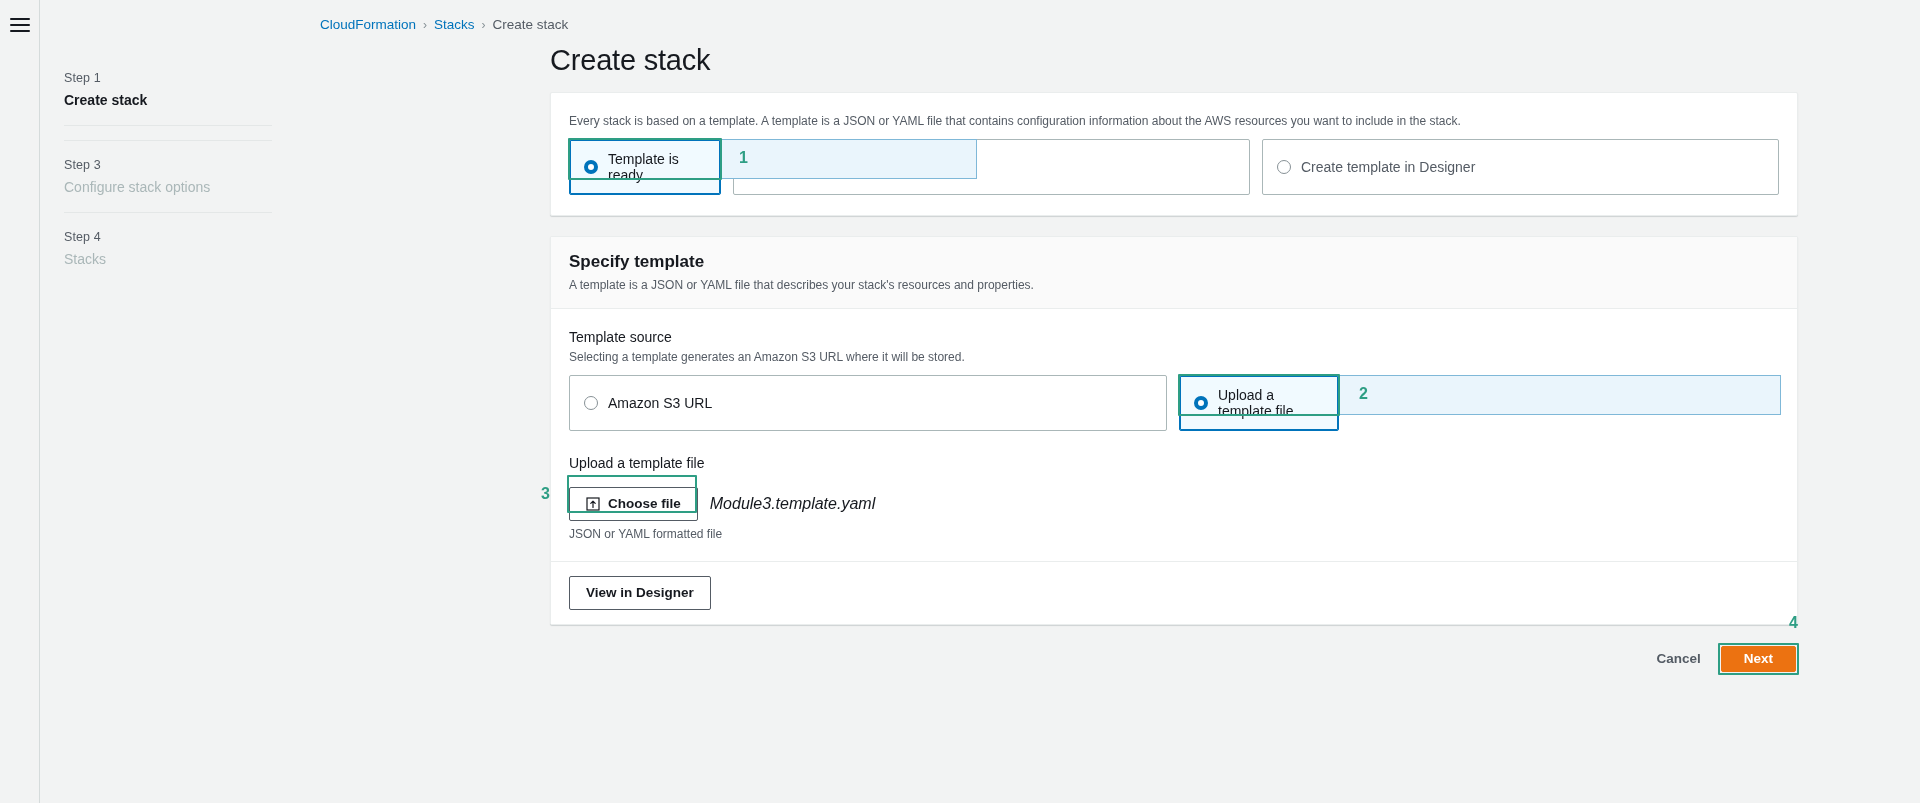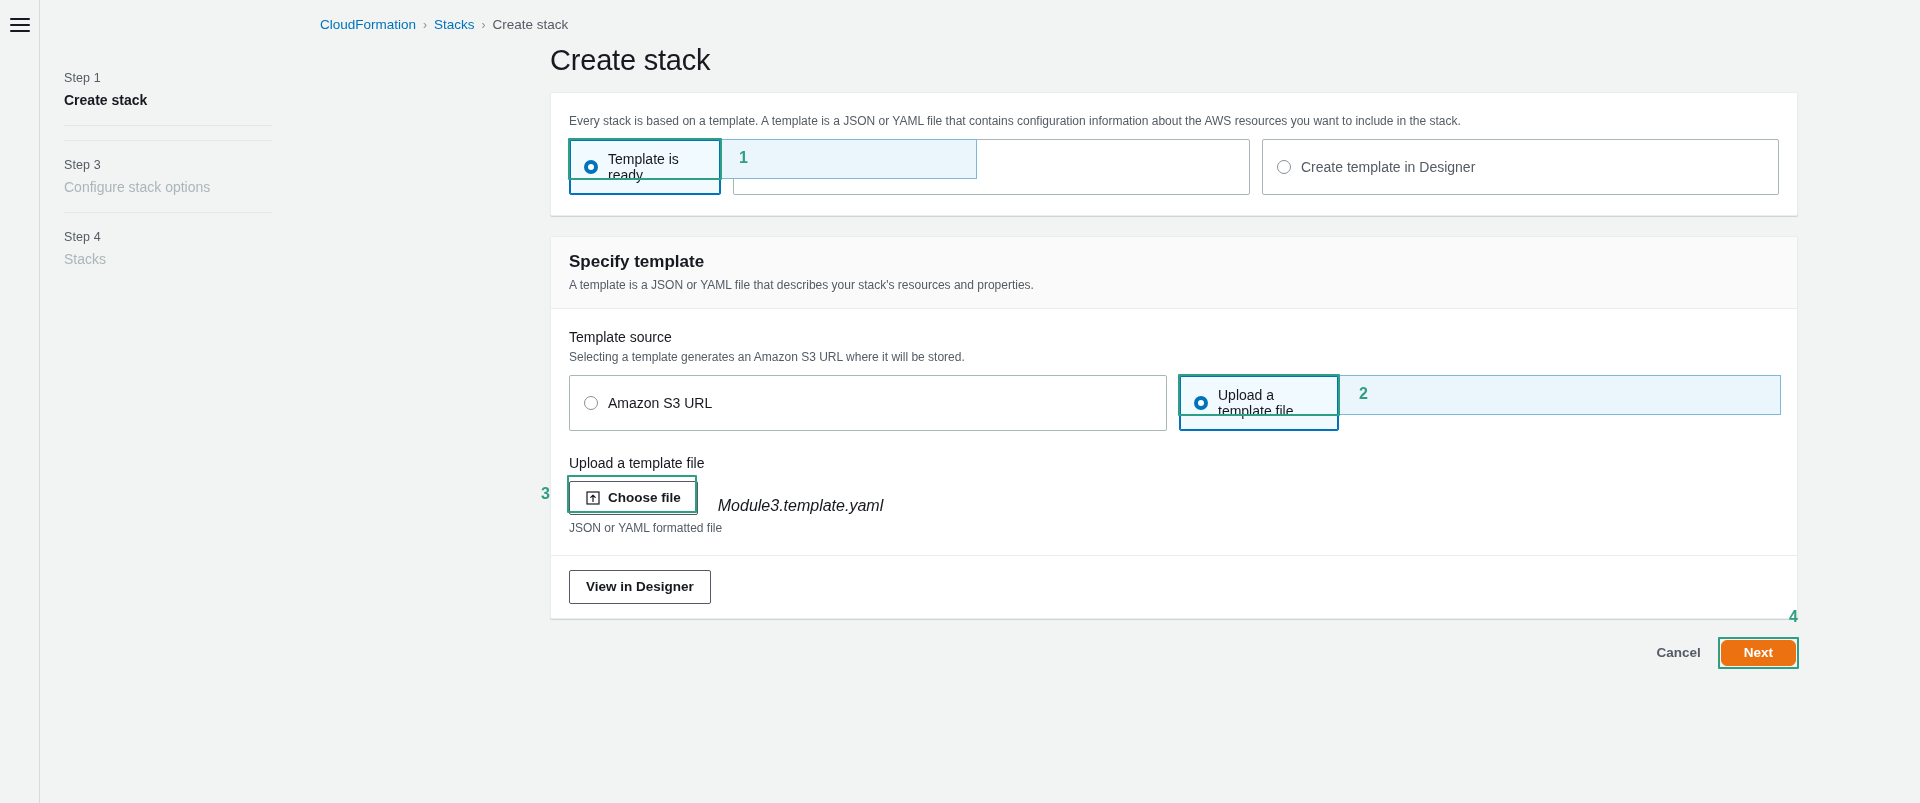--- a/index.html
+++ b/index.html
@@ -127,34 +127,33 @@
   }
   .anno-num {
     position: absolute;
     color: #2e9e84;
     font-weight: bold;
     font-size: 16px;
     font-family: "Liberation Sans", sans-serif;
     pointer-events: none;
   }
 
-  .choose-row { display: flex; align-items: flex-end; gap: 20px; margin-top: 8px; }
+  .choose-row { display: flex; align-items: center; gap: 12px; margin-top: 14px; }
   .btn {
     font-size: 13.5px; font-weight: bold;
     border-radius: 2px; cursor: pointer;
     background: #fff; color: #16191f;
     border: 1px solid #545b64;
     padding: 7px 16px;
     display: inline-flex; align-items: center; gap: 8px;
     line-height: 18px;
   }
   .btn-primary {
     background: #ec7211; border-color: #ec7211; color: #fff;
     padding: 3px 22px;
-    border-radius: 6px;
   }
   .btn-link {
     background: transparent; border: none; color: #545b64;
     font-weight: bold; font-size: 13.5px; cursor: pointer;
     padding: 8px 14px;
   }
   .filename {
     font-style: italic; font-size: 16px; color: #16191f;
   }
   .help-text { font-size: 12px; color: #545b64; margin-top: 6px; }

